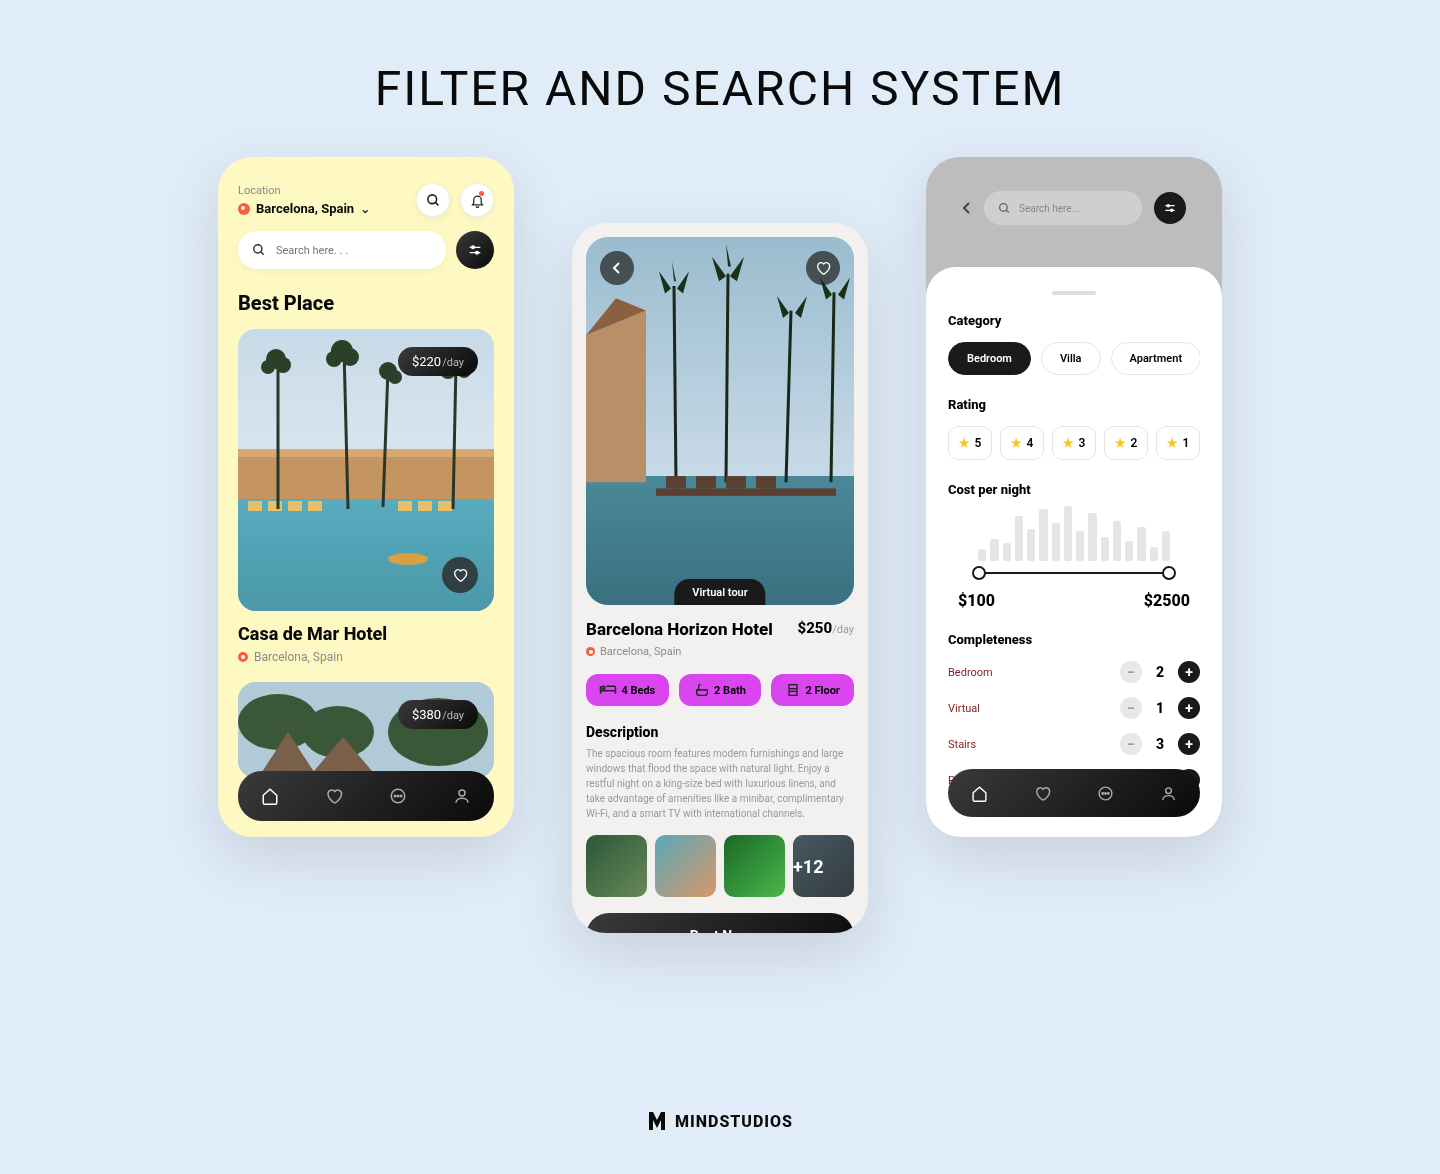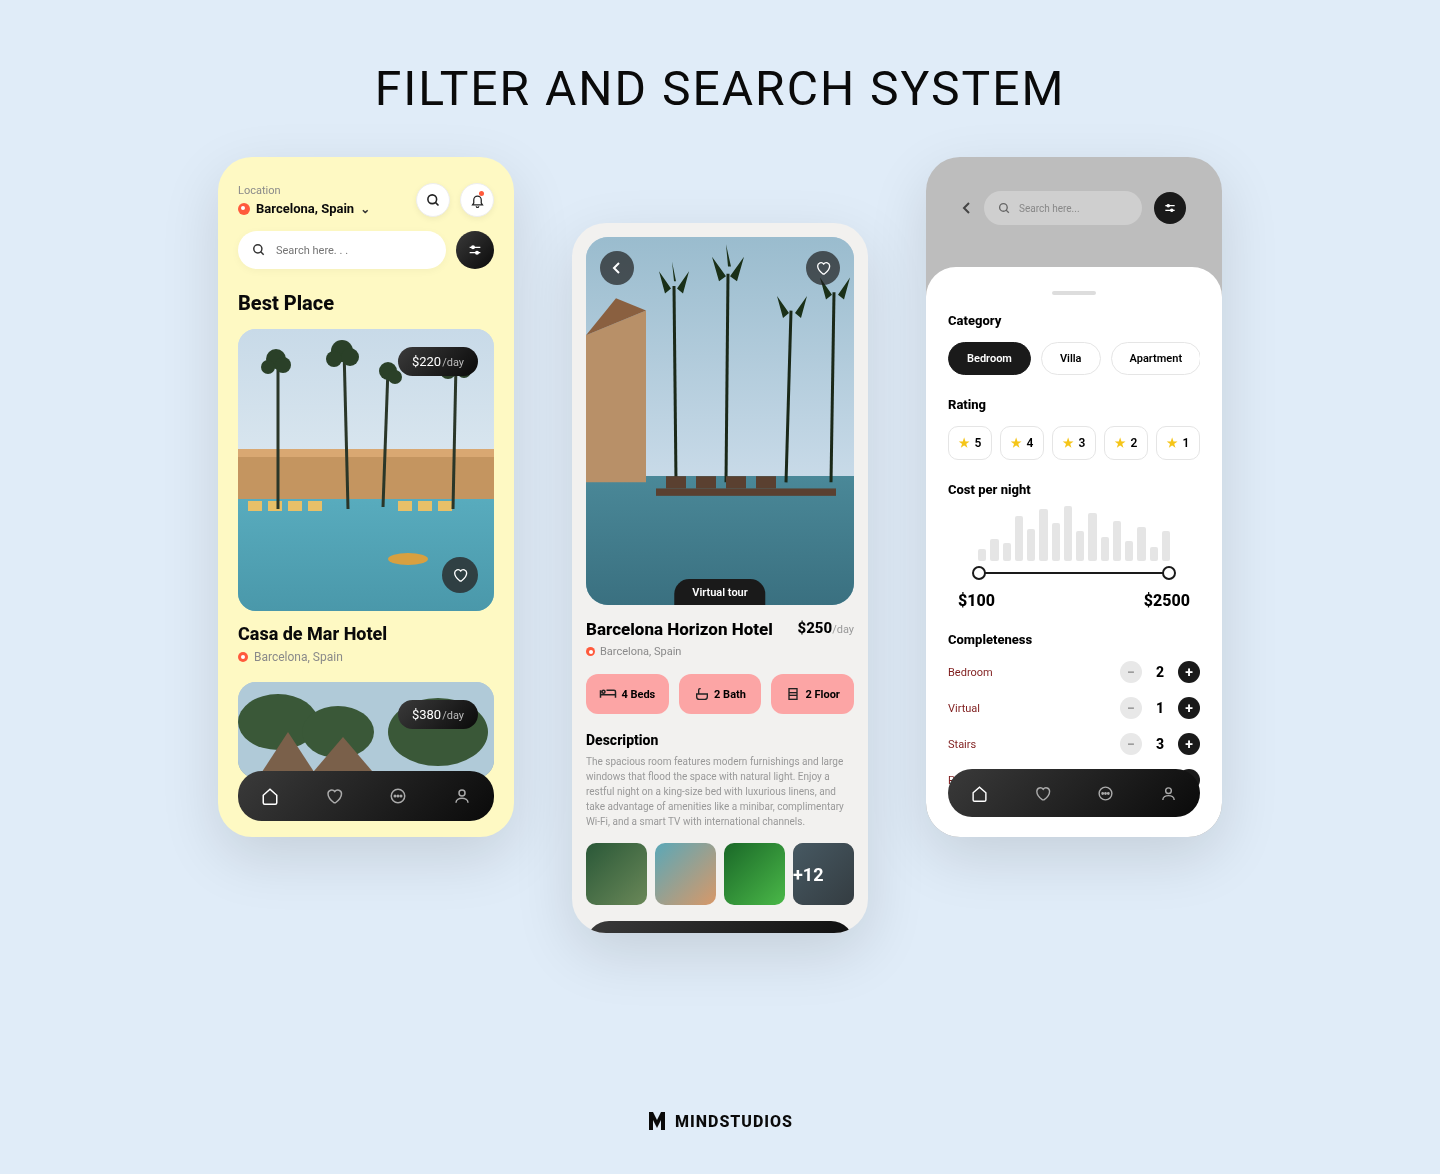--- a/index.html
+++ b/index.html
@@ -48,21 +48,21 @@
 .hero-img{width:100%;height:100%;}
 .back-btn{position:absolute;top:14px;left:14px;width:34px;height:34px;border-radius:50%;background:rgba(30,30,30,0.7);display:flex;align-items:center;justify-content:center;color:#fff;}
 .fav-btn{position:absolute;top:14px;right:14px;width:34px;height:34px;border-radius:50%;background:rgba(30,30,30,0.7);display:flex;align-items:center;justify-content:center;}
 .tour-pill{position:absolute;bottom:-1px;left:50%;transform:translateX(-50%);background:#1a1a1a;color:#fff;padding:7px 18px;border-radius:15px 15px 0 0;font-size:11px;font-weight:600;}
 .hotel-row{display:flex;justify-content:space-between;align-items:flex-start;margin-bottom:6px;}
 .hotel-name{font-size:17px;font-weight:800;}
 .hotel-price{font-size:15px;font-weight:800;display:flex;align-items:baseline;}
 .hotel-price .per{font-size:11px;color:#999;font-weight:400;}
 .hotel-loc{font-size:11px;color:#8a8a8a;display:flex;align-items:center;gap:5px;margin-bottom:16px;}
 .feat-row{display:flex;gap:10px;margin-bottom:18px;}
-.feat{flex:1;background:#fca5a5;border-radius:12px;height:40px;display:flex;align-items:center;justify-content:center;gap:4px;font-size:11px;font-weight:700;}
+.feat{flex:1;background:#d946ef;border-radius:12px;height:32px;display:flex;align-items:center;justify-content:center;gap:4px;font-size:11px;font-weight:700;}
 .desc-title{font-size:14px;font-weight:800;margin-bottom:6px;}
 .desc-text{font-size:10px;line-height:1.5;color:#999;margin-bottom:14px;}
 .thumbs{display:flex;gap:8px;margin-bottom:16px;}
 .thumb{flex:1;height:62px;border-radius:10px;position:relative;overflow:hidden;}
 .thumb-more{background:#2a2a2a;display:flex;align-items:center;justify-content:flex-start;color:#fff;font-size:18px;font-weight:700;}
 .rent-btn{width:100%;height:46px;background:linear-gradient(135deg,#3a3a3a,#0a0a0a);color:#fff;border:none;border-radius:23px;font-size:14px;font-weight:700;}
 
 
 .p3-top{padding:34px 36px 0;height:110px;}
 .p3-search-row{display:flex;align-items:center;gap:12px;}

